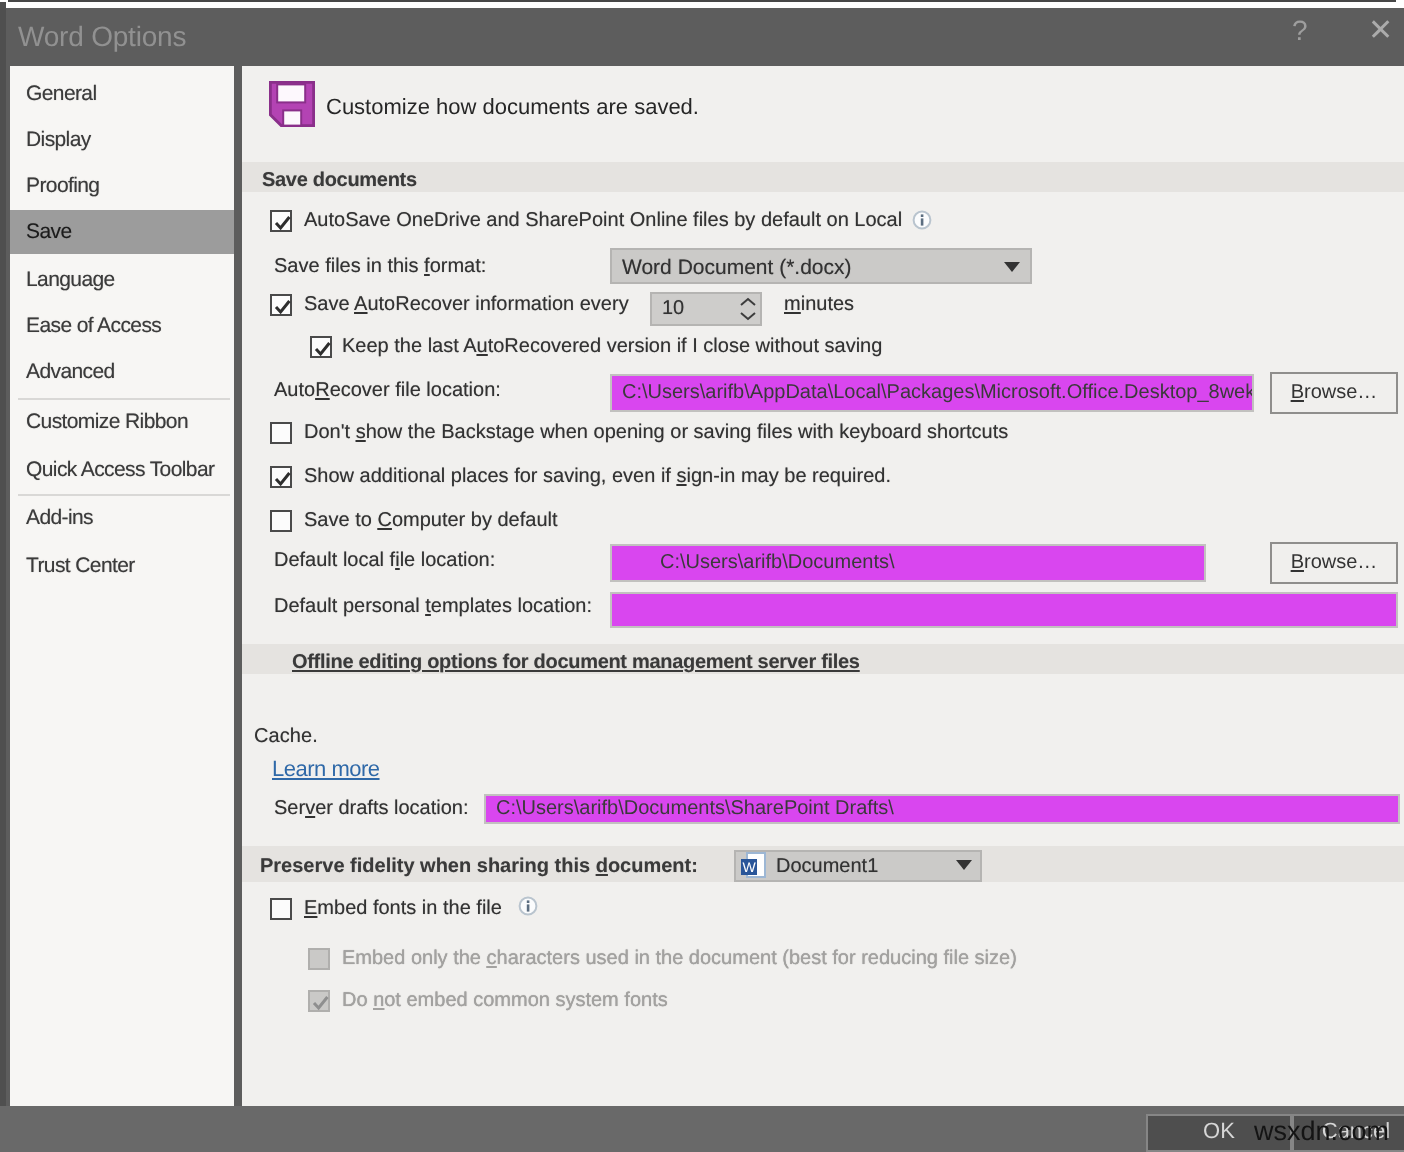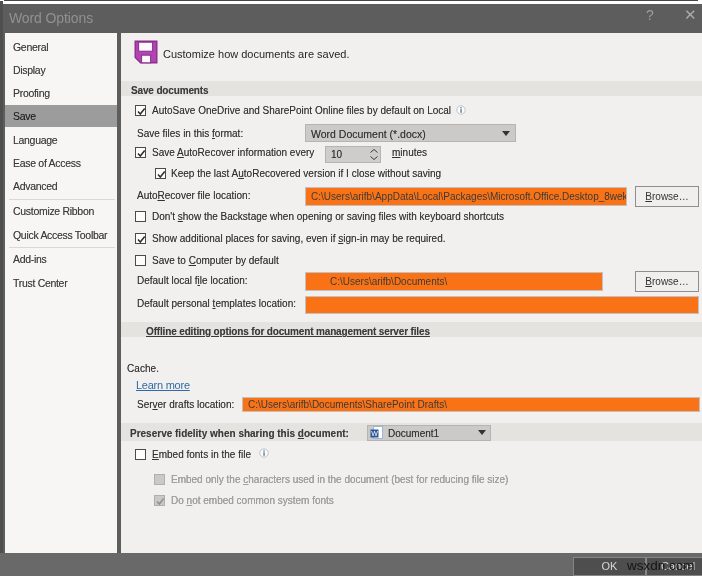--- a/index.html
+++ b/index.html
@@ -5,21 +5,21 @@
   * { margin:0; padding:0; box-sizing:border-box; }
   html,body { width:702px; height:576px; overflow:hidden; }
   body { font-family:"Liberation Sans", sans-serif; }
   #page { position:relative; width:702px; height:576px; background:#f1f0ee; }
   .abs { position:absolute; }
   .txt { font-size:10px; color:#323232; letter-spacing:0; white-space:nowrap; }
   .lbl { font-size:10px; color:#323232; letter-spacing:0; white-space:nowrap; text-shadow:0 0 0.4px rgba(60,60,60,0.55); }
   .cb { position:absolute; width:11px; height:11px; background:#fcfcfc; border:1px solid #4a4a4a; }
   .cb svg { position:absolute; left:0; top:0; }
   .cb.dis { background:#cac9c7; border:1px solid #b0afad; }
-  .field { position:absolute; background:#f97316; border:1px solid #c2c1bf; font-size:10px; color:#3a3a3a; letter-spacing:0; white-space:nowrap; overflow:hidden; line-height:17px; padding-left:5px; }
+  .field { position:absolute; background:#d946ef; border:1px solid #c2c1bf; font-size:10px; color:#3a3a3a; letter-spacing:0; white-space:nowrap; overflow:hidden; line-height:17px; padding-left:5px; }
   .strip { position:absolute; left:121px; width:581px; background:#e5e3e0; }
   .strip span { font-weight:bold; font-size:10px; color:#3a3a3a; letter-spacing:-0.15px; text-shadow:0 0 0.4px rgba(60,60,60,0.4); }
   .btn { position:absolute; width:64px; height:21px; background:#f0efed; border:1px solid #8f8e8c; font-size:10px; color:#333; text-align:center; line-height:19px; letter-spacing:0; }
   u { text-decoration:underline; }
 </style>
 </head>
 <body>
 <div id="page">
 
   <div class="abs" style="left:0;top:0;width:702px;height:4px;background:#ffffff;"></div>

